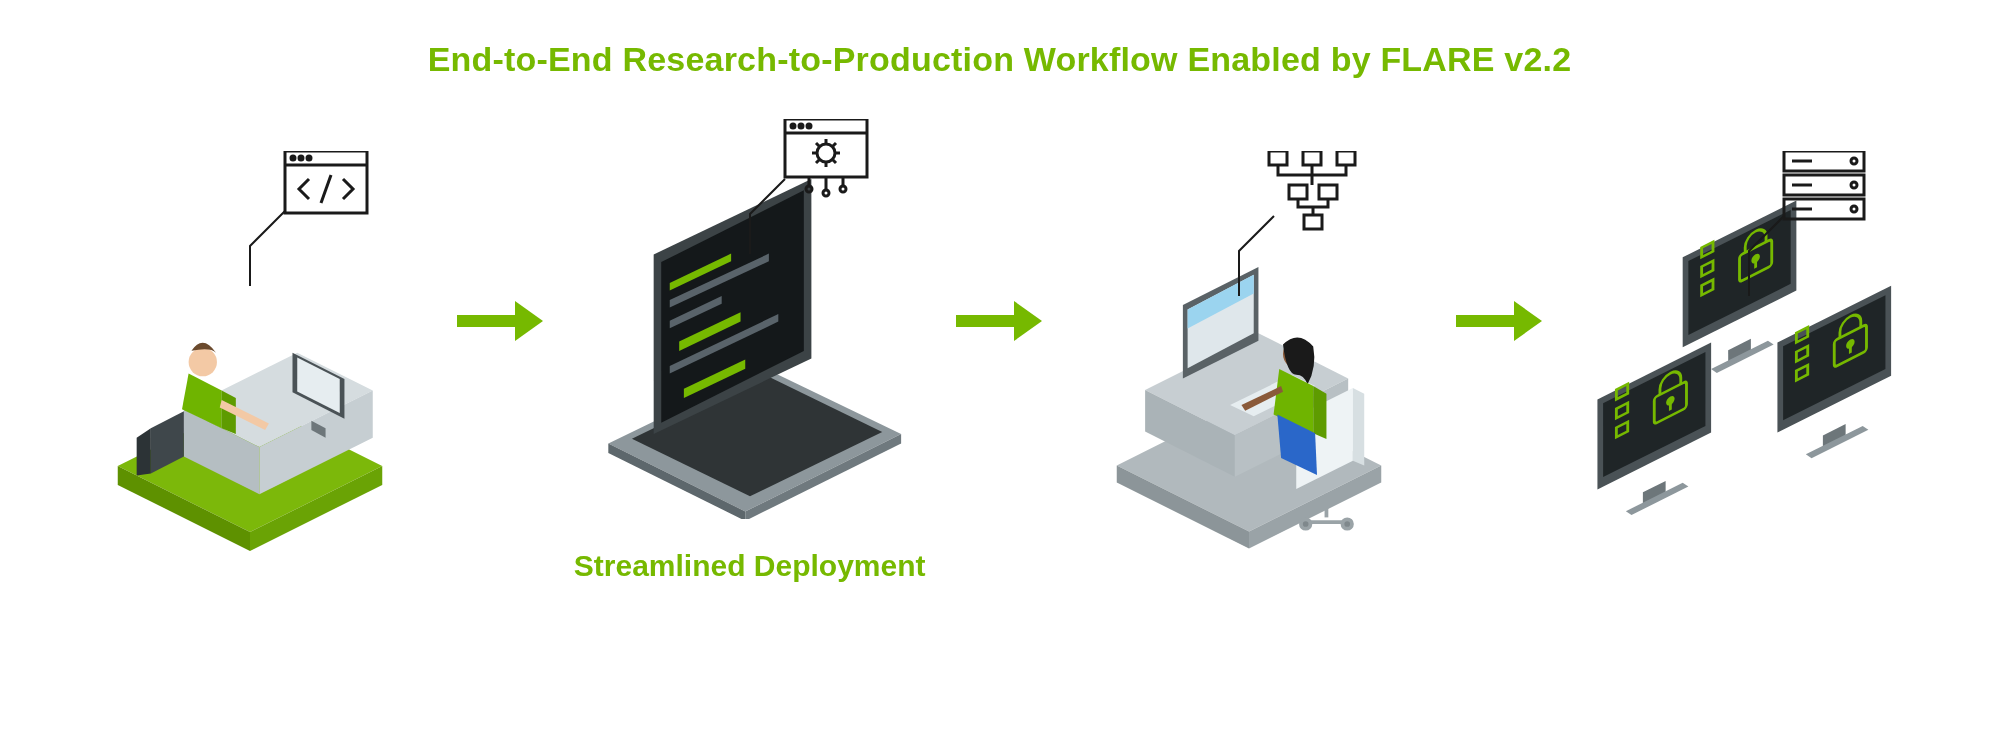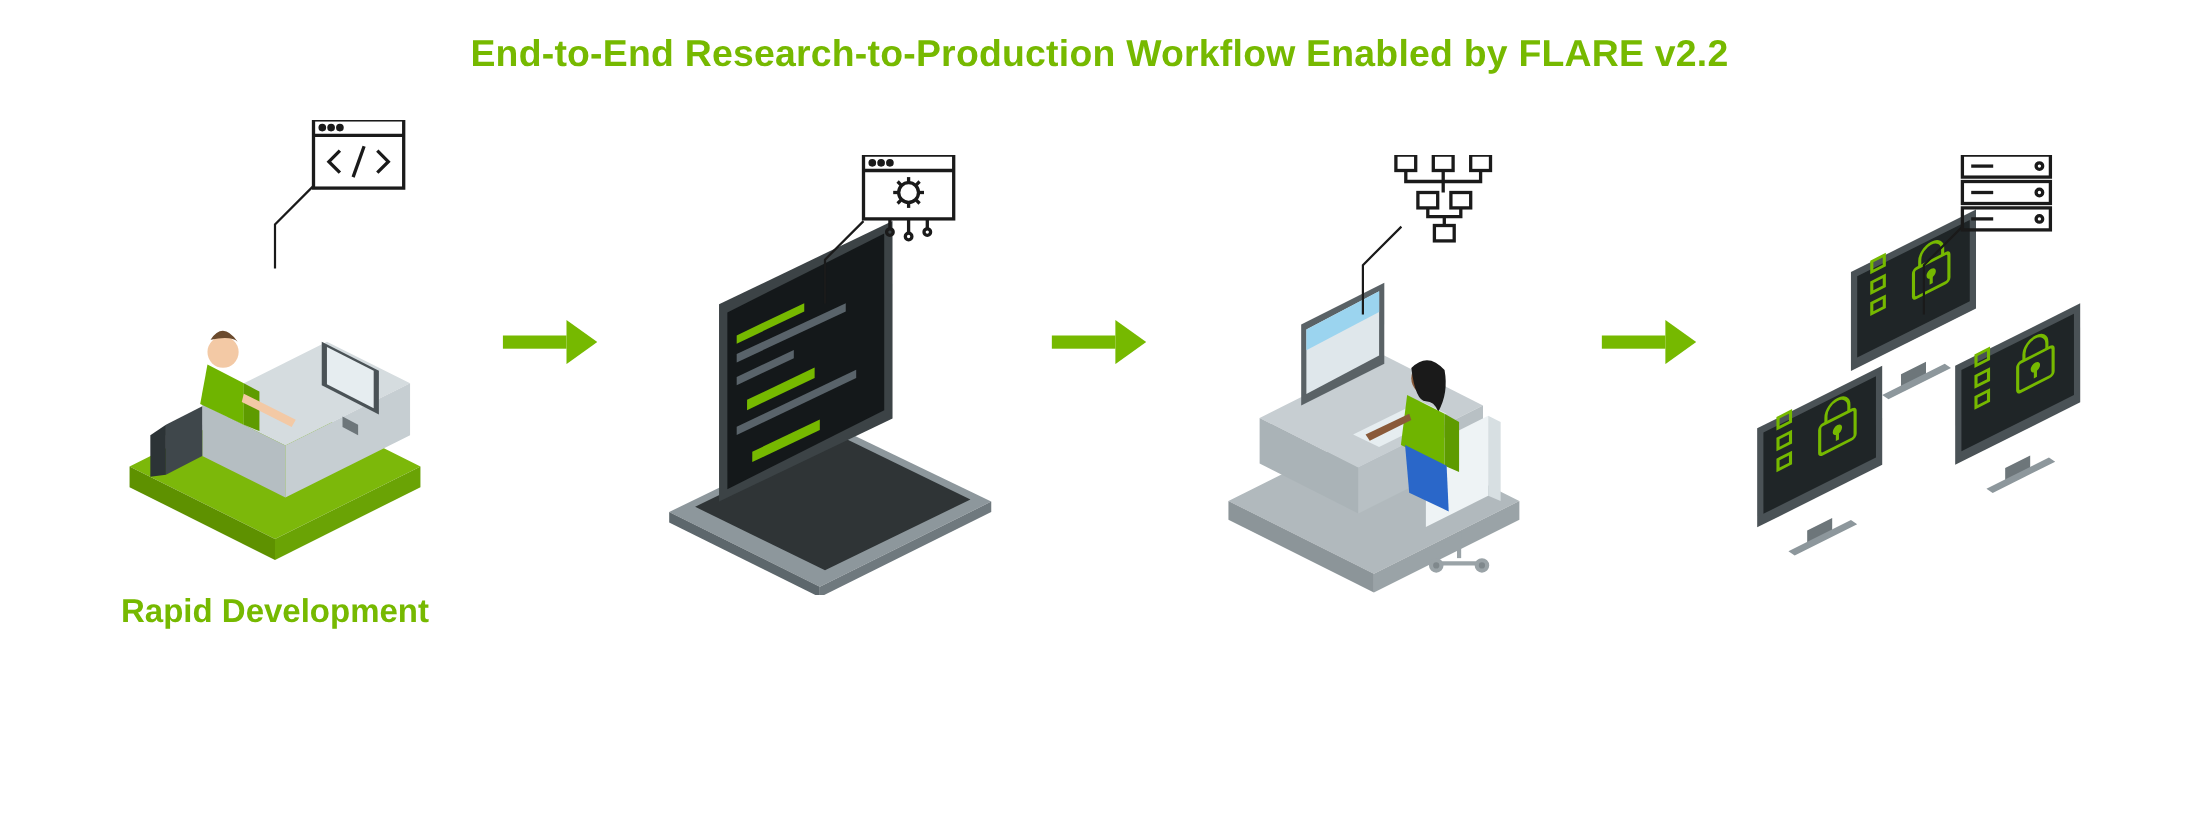--- a/index.html
+++ b/index.html
@@ -5,21 +5,21 @@
   :root{
     --green:#76b900;
     --ink:#1a1a1a;
     --light-gray:#bcc3c7;
     --mid-gray:#8a9194;
     --dark-gray:#3a3f42;
     --dark-ch:#262a2c;
     --steel:#cdd4d8;
   }
   html,body{margin:0;padding:0;background:#fff;font-family:Segoe UI,Helvetica,Arial,sans-serif;}
-  .page{width:1999px;height:755px;box-sizing:border-box;padding:30px 50px 50px;}
+  .page{width:1999px;height:755px;box-sizing:border-box;padding:40px 50px 50px;}
   .title{text-align:center;font-size:34px;font-weight:600;color:var(--green);letter-spacing:.2px;}
   .row{display:flex;align-items:center;justify-content:space-between;margin-top:60px;padding:0 20px;}
   .stage{width:360px;display:flex;flex-direction:column;align-items:center;position:relative;}
   .iconbox{position:absolute;right:60px;top:-20px;}
   .callout-line{stroke:var(--ink);stroke-width:2;fill:none;}
   .visual{width:100%;height:380px;display:flex;align-items:flex-end;justify-content:center;}
   .arrow{width:100px;display:flex;align-items:center;justify-content:center;margin-top:-80px;}
   .arrow svg *{fill:var(--green);}
   .caption{font-size:30px;font-weight:600;color:var(--green);text-align:center;margin-top:30px;}
 </style>
@@ -68,21 +68,20 @@
           <polygon points="75,230 110,212 110,260 75,278" fill="#3f474b"></polygon>
           <polygon points="75,230 60,240 60,280 75,278" fill="#2c3336"></polygon>
 
           <circle cx="130" cy="160" r="15" fill="#f3c9a5"></circle>
           <path d="M118 148 q12 -18 26 2 q-6 -6 -26 -2" fill="#6b4a2d"></path>
           <polygon points="115,172 150,190 150,230 108,210" fill="#6fb400"></polygon>
           <polygon points="150,190 165,198 165,236 150,230" fill="#5e9b00"></polygon>
           <polygon points="150,200 200,225 196,232 148,208" fill="#f3c9a5"></polygon>
         </svg>
       </div>
-      <div class="caption">Rapid Development</div>
     </div>
 
     <div class="arrow">
       <svg width="86" height="40">
           <rect x="0" y="14" width="58" height="12"></rect>
           <polygon points="58,0 86,20 58,40"></polygon>
         </svg>
     </div>
 
     <div class="stage">
@@ -130,20 +129,21 @@
           <g>
             <polygon points="95,110 160,79 160,87 95,118" fill="#76b900"></polygon>
             <polygon points="95,128 200,79 200,87 95,136" fill="#59636a"></polygon>
             <polygon points="95,150 150,124 150,132 95,158" fill="#59636a"></polygon>
             <polygon points="105,172 170,141 170,151 105,182" fill="#76b900"></polygon>
             <polygon points="95,198 210,143 210,151 95,206" fill="#59636a"></polygon>
             <polygon points="110,222 175,191 175,201 110,232" fill="#76b900"></polygon>
           </g>
         </svg>
       </div>
+      <div class="caption">Streamlined Deployment</div>
     </div>
 
     <div class="arrow">
       <svg width="86" height="40">
           <rect x="0" y="14" width="58" height="12"></rect>
           <polygon points="58,0 86,20 58,40"></polygon>
         </svg>
     </div>
 
     <div class="stage">

